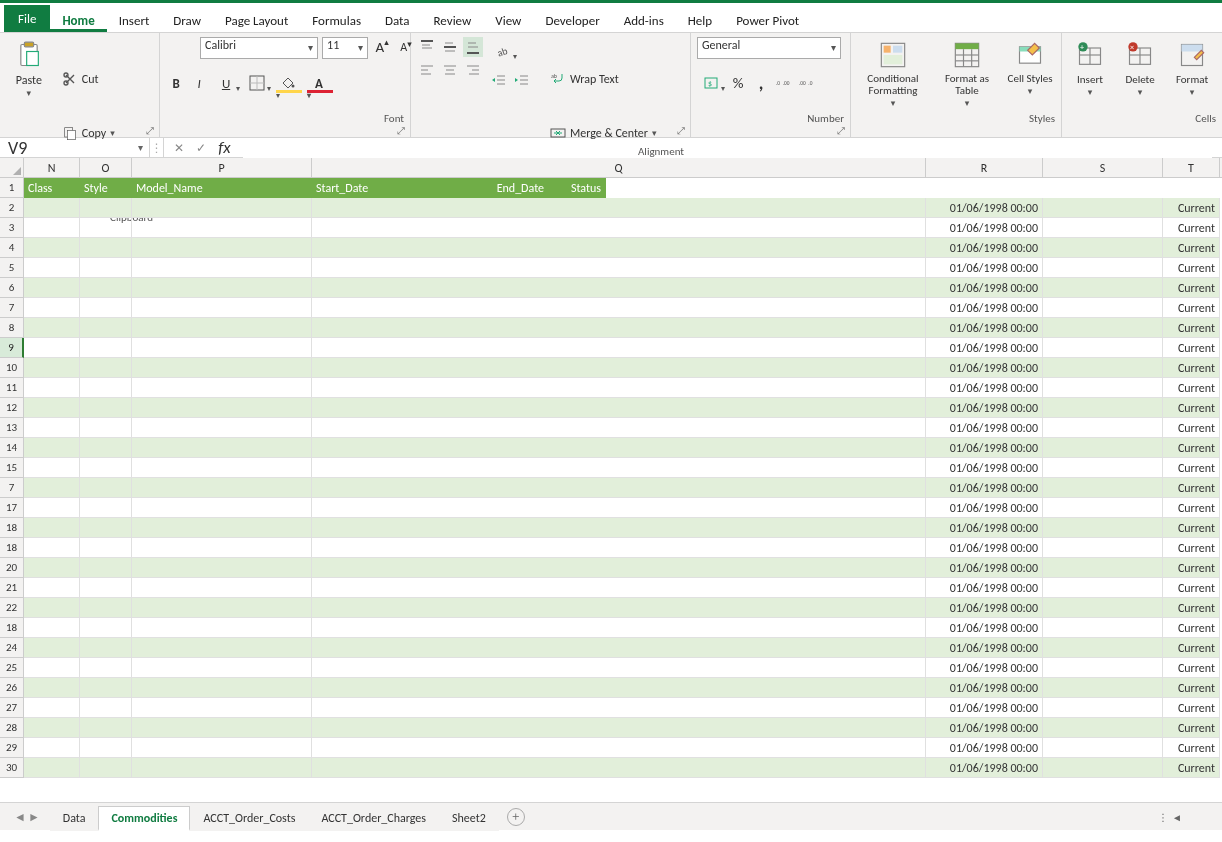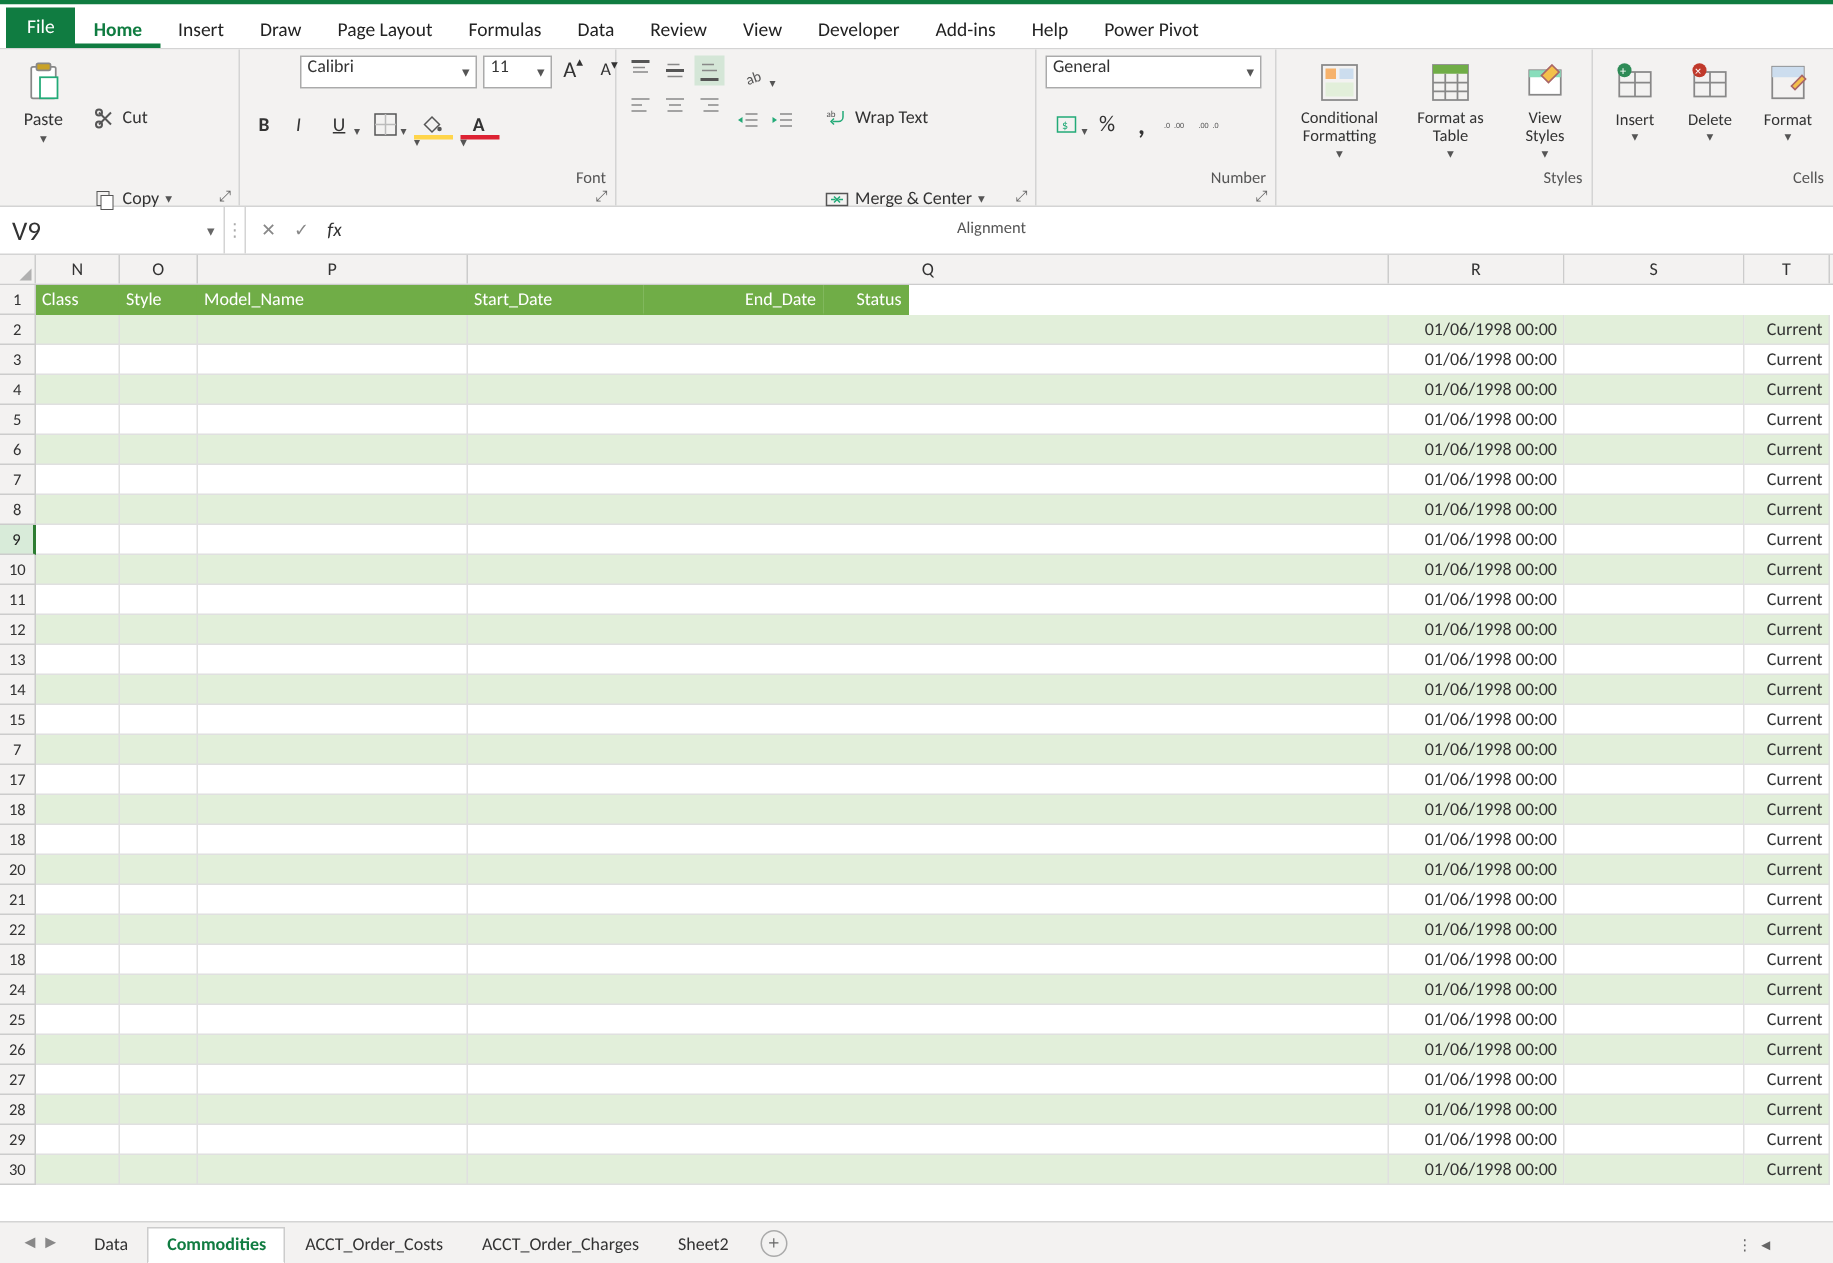--- a/index.html
+++ b/index.html
@@ -24,26 +24,26 @@
 .font-size-box { width:46px; height:22px; border:1px solid #aaa; background:#fff; font-size:12px; padding:0 18px 0 4px; position:relative; }
 .dropdown-caret::after { content:"▾"; position:absolute; right:4px; top:3px; font-size:10px; color:#555;}
 .btn-row { display:flex; gap:3px; align-items:center; margin-top:4px;}
 .mini { width:20px; height:20px; display:flex; align-items:center; justify-content:center; font-size:13px;}
 .mini.split { width:28px; position:relative;}
 .mini.split::after { content:"▾"; position:absolute; right:0; bottom:0; font-size:8px; color:#555;}
 .align-grid { display:grid; grid-template-columns:repeat(3,20px); grid-template-rows:repeat(2,20px); gap:3px; }
 .number-box { width:144px; height:22px; border:1px solid #aaa; background:#fff; font-size:12px; padding:0 18px 0 4px; position:relative; margin-bottom:4px;}
 .caret-badge { font-size:9px; color:#555; margin-top:-2px;}
 
-.formula-bar { display:flex; align-items:center; height:32px; border-bottom:1px solid #d4d4d4; }
+.formula-bar { display:flex; align-items:center; height:20px; border-bottom:1px solid #d4d4d4; }
 .name-box { width:150px; height:100%; border-right:1px solid #d4d4d4; display:flex; align-items:center; padding:0 8px; font-size:18px; color:#333; position:relative;}
 .name-box .nb-caret { position:absolute; right:6px; font-size:10px; color:#666;}
 .fx-area { display:flex; align-items:center; gap:12px; padding:0 10px; flex:1;}
 .fx-icon { color:#888; font-size:12px;}
-.fx-fn { font-style:italic; font-size:13px;}
+.fx-fn { font-style:italic; font-size:17px;}
 .fx-input { flex:1; height:20px; border:none; outline:none; font-size:13px;}
 
 .grid-area { position:relative; height: calc(842px - 3px - 30px - 105px - 32px - 28px); overflow:hidden; display:flex; flex-direction:column;}
 .col-headers { display:flex; height:20px; border-bottom:1px solid #ccc; background:#f3f2f1;}
 .corner { width:24px; border-right:1px solid #ccc; position:relative; background:#f3f2f1;}
 .corner::after{content:""; position:absolute; right:2px; bottom:2px; width:0;height:0;border-left:8px solid transparent; border-bottom:8px solid #b0b0b0;}
 .ch { border-right:1px solid #ccc; text-align:center; font-size:12px; color:#333; line-height:20px; background:#f3f2f1;}
 .rows-wrap { flex:1; overflow:hidden;}
 .row { display:flex; height:20px; }
 .rh { width:24px; border-right:1px solid #ccc; border-bottom:1px solid #ccc; background:#f3f2f1; text-align:center; font-size:11px; color:#333; line-height:20px;}
@@ -325,21 +325,21 @@
         <span class="caret-badge">▾</span>
       </div>
       <div class="big-btn" style="width:50px;">
         <div class="icon-box">
             <svg class="ic28" viewBox="0 0 24 24">
               <rect x="3" y="5" width="18" height="14" fill="#fff" stroke="#888"></rect>
               <rect x="3" y="5" width="18" height="4" fill="#8db"></rect>
               <path d="M16 2l4 4-6 6-4-4z" fill="#f4c04a" stroke="#a66"></path>
             </svg>
           </div>
-        <span style="font-size:11px;line-height:1.1;">View Styles</span>
+        <span style="font-size:11px;line-height:1.1;">Cell Styles</span>
         <span class="caret-badge">▾</span>
       </div>
     </div>
     <div class="group-label">Styles</div>
   </div>
 
   <div class="group" style="border-right:none;">
     <div class="group-content">
       <div class="big-btn" style="width:44px;">
         <div class="icon-box">

